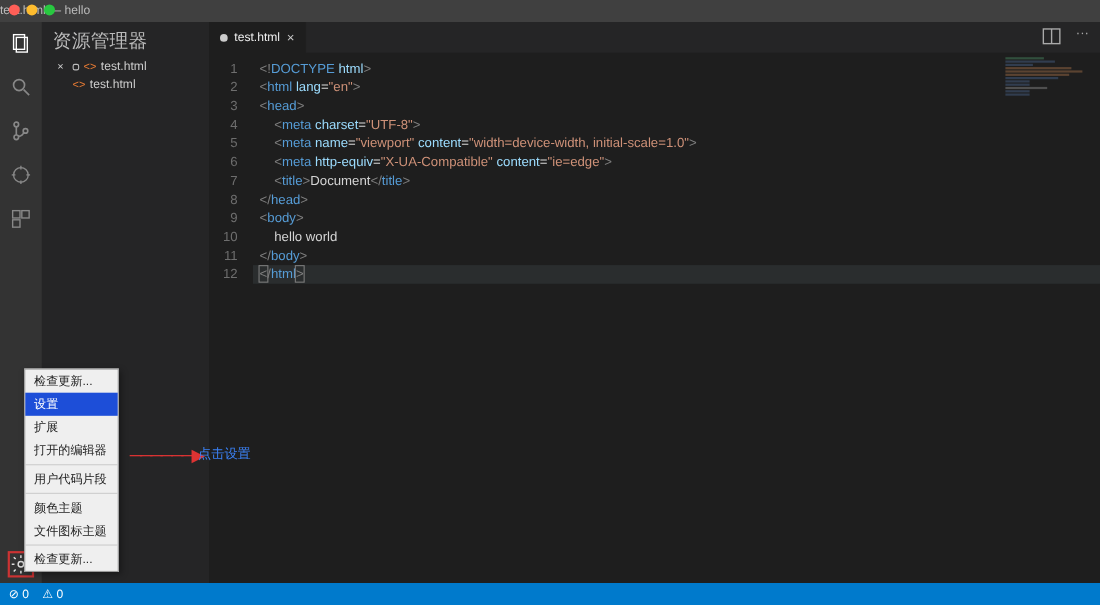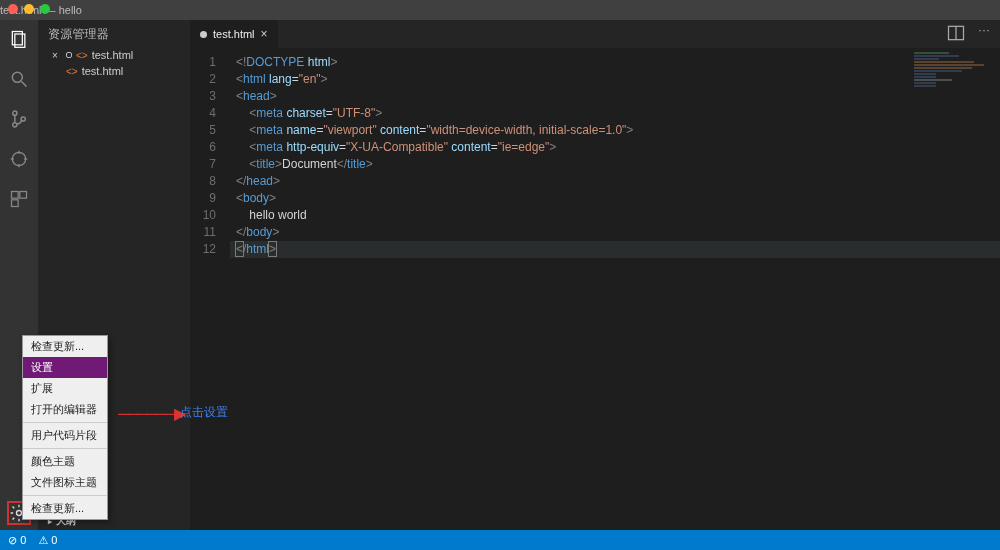--- a/index.html
+++ b/index.html
@@ -6,21 +6,21 @@
 body { background:#1e1e1e; width:1000px; height:550px; overflow:hidden; color:#ccc; font-size:12px; position:relative; }
 .mac-dots { position:absolute; top:4px; left:8px; display:flex; gap:6px; z-index:5;}
 .mac-dots span { width:10px; height:10px; border-radius:50%; display:block;}
 .titlebar { height:20px; background:#404040; text-align:left; line-height:20px; font-size:11px; color:#bbb; }
 .main { display:flex; height:510px; }
 .activitybar { width:38px; background:#333333; display:flex; flex-direction:column; align-items:center; padding-top:8px; gap:18px; position:relative;}
 .activitybar .ab-icon { width:22px; height:22px; color:#888; cursor:pointer; display:flex; align-items:center; justify-content:center;}
 .activitybar .ab-icon.active { color:#fff; }
 .activitybar .gear { position:absolute; bottom:6px; left:8px; width:22px; height:22px; outline:2px solid #c33; outline-offset:-1px;}
 .sidebar { width:152px; background:#252526; color:#ccc; font-size:11px; }
-.sidebar .hdr { padding:6px 10px 4px 10px; font-size:12px; color:#bbb; letter-spacing:0.2px;}
+.sidebar .hdr { padding:6px 10px 4px 10px; font-size:17px; color:#bbb; letter-spacing:0.2px;}
 .sidebar .sect { padding:2px 6px 2px 14px; font-weight:bold; color:#ddd; font-size:10px;}
 .sidebar .sect::before { content:"▾"; font-size:8px; margin-right:4px; color:#ccc;}
 .sidebar .item { padding:2px 6px 2px 28px; display:flex; align-items:center; gap:4px; cursor:pointer;}
 .sidebar .item .x { width:8px; color:#ccc; font-size:10px; margin-left:-14px; margin-right:2px;}
 .sidebar .item .dot { width:6px; height:6px; border:1px solid #bbb; border-radius:2px; display:inline-block;}
 .sidebar .htmlico { color:#e37933; font-size:10px; }
 .sidebar .outline { position:absolute; bottom:20px; left:38px; width:152px; padding:2px 10px; background:#252526; font-size:10px; font-weight:bold; color:#ccc;}
 .sidebar .outline::before { content:"▸"; font-size:8px; margin-right:4px;}
 .editor { flex:1; background:#1e1e1e; display:flex; flex-direction:column; position:relative;}
 .tabs { height:28px; background:#252526; display:flex; align-items:center;}
@@ -36,21 +36,21 @@
 .lines .row { height:17px; padding-left:6px;}
 .lines .row.cur { background:#2a2d2e; }
 .tg { color:#569cd6;text-align:right;} .br{color:#808080;} .at{color:#9cdcfe;} .st{color:#ce9178;} .tx{color:#d4d4d4;}
 .minimap { position:absolute; top:32px; right:6px; width:80px; height:40px; opacity:0.35; }
 .minimap div { height:2px; margin-bottom:1px; background:#5a7; }
 .statusbar { height:20px; background:#007acc; color:#fff; display:flex; align-items:center; font-size:11px; padding:0 8px; justify-content:space-between;}
 .statusbar .left, .statusbar .right { display:flex; gap:12px; align-items:center;}
 .statusbar span { cursor:pointer; }
 .contextmenu { position:absolute; left:22px; bottom:30px; width:86px; background:#efefef; color:#222; border:1px solid #999; box-shadow:2px 2px 6px rgba(0,0,0,0.4); font-size:11px; z-index:20;}
 .contextmenu .mi { padding:3px 8px; cursor:pointer;}
-.contextmenu .mi.sel { background:#701a75; color:#fff;}
+.contextmenu .mi.sel { background:#1d4ed8; color:#fff;}
 .contextmenu hr { border:none; border-top:1px solid #ccc; margin:2px 0;}
 .annot-arrow { position:absolute; left:118px; top:404px; color:#d33; font-size:16px; letter-spacing:-2px; z-index:21;}
 .annot-text { position:absolute; left:180px; top:404px; color:#3b82f6; font-size:12px; z-index:21;}
 svg { width:20px; height:20px; }
 </style>
 </head>
 <body>
 
 <div class="mac-dots">
   <span style="background:#ff5f57"></span>
@@ -111,21 +111,20 @@
     <div class="item">
       <span class="x">×</span>
       <span class="dot"></span>
       <span class="htmlico">&lt;&gt;</span>
       <span>test.html</span>
     </div>
     <div class="item">
       <span class="htmlico">&lt;&gt;</span>
       <span>test.html</span>
     </div>
-    <div class="outline">大纲</div>
   </div>
 
   <div class="editor">
     <div class="tabs">
       <div class="tab">
         <span class="dirty"></span>
         <span>test.html</span>
         <span class="close">×</span>
       </div>
       <div class="spacer"></div>

